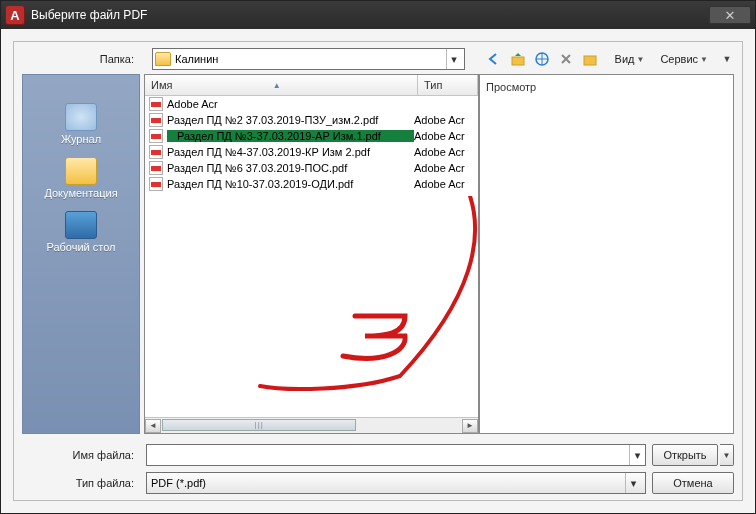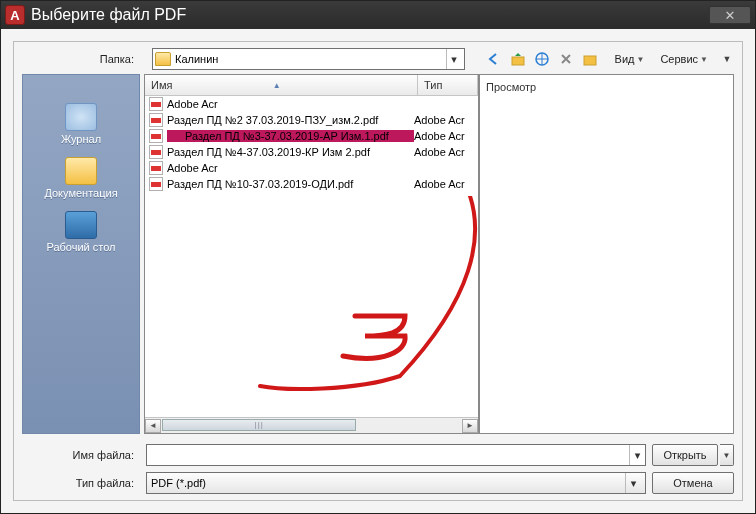--- a/index.html
+++ b/index.html
@@ -1,20 +1,20 @@
 <!DOCTYPE html>
 <html><head>
 <meta charset="utf-8">
 <style>
   * { box-sizing: border-box; margin: 0; padding: 0; font-family: Tahoma, Arial, sans-serif; font-size: 11px; }
   body { background: #fff; width: 756px; height: 514px; position: relative; }
   .win { width: 756px; height: 514px; border: 1px solid #222; background: #fff; display: flex; flex-direction: column; }
   .titlebar { height: 28px; background: linear-gradient(#3a3a3a,#2b2b2b); display: flex; align-items: center; color: #fff; padding: 0 4px; }
   .titlebar .appicon { width: 20px; height: 20px; background: #b92d2d; border-radius: 3px; display:flex; align-items:center; justify-content:center; font-weight:bold; color:#fff; font-size:13px; border:1px solid #7a1a1a;}
-  .titlebar .title { margin-left: 6px; font-size: 16px; }
+  .titlebar .title { margin-left: 6px; font-size: 12px; }
   .titlebar .spacer { flex: 1; }
   .titlebar .closebtn { width: 42px; height: 18px; background: #555; border-radius: 2px; display:flex; align-items:center; justify-content:center; color:#ccc; font-size:13px; border:1px solid #333;}
   .body { flex:1; background:#f4f4f4; padding:12px; }
   .panel { border:1px solid #bbb; height:100%; background:#f4f4f4; display:flex; flex-direction:column; }
   .toprow { display:flex; align-items:center; padding:6px 8px 4px 8px; gap:12px; }
   .toprow .lbl { width:118px; text-align:right; padding-right:6px; color:#222;}
   .foldersel { flex:1; display:flex; align-items:center; border:1px solid #707070; background:#fff; height:22px; padding:0 2px; position:relative;}
   .foldersel .ficon { width:16px; height:14px; background:linear-gradient(#ffe9a8,#f4c044); border:1px solid #c8a030; border-radius:2px 2px 0 0; margin-right:4px;}
   .foldersel .fname { flex:1; }
   .foldersel .farrow { width:16px; height:20px; border-left:1px solid #bbb; display:flex; align-items:center; justify-content:center; color:#333;}
@@ -31,21 +31,21 @@
   .icn-desk { background: linear-gradient(#5aa0d8,#2f6ca8); border:1px solid #2a5c90;}
   .filearea { flex:1; display:flex; }
   .listwrap { flex:1; border:1px solid #888; background:#fff; display:flex; flex-direction:column; position:relative;}
   .headers { display:flex; background:linear-gradient(#fefefe,#eaeaea); border-bottom:1px solid #c5c5c5; }
   .hcol { padding:4px 6px; border-right:1px solid #c5c5c5; color:#333; display:flex; align-items:center;}
   .hcol.name { flex:1; }
   .hcol .sort { margin:0 auto; color:#5b7fb3; font-size:8px;}
   .hcol.type { width:60px; }
   .filelist { flex:1; overflow:hidden; position:relative;}
   .frow { display:flex; align-items:center; height:16px; padding:0 4px; }
-  .frow.hl .fname { background:#be185d; padding:0 18px;}
+  .frow.hl .fname { background:#15803d; padding:0 10px;}
   .frow .picon { width:14px; height:14px; margin-right:4px; background: #fff; border:1px solid #b0b0b0; position:relative;}
   .frow .picon::after { content:""; position:absolute; left:1px; top:4px; width:10px; height:5px; background:#d33;}
   .frow .fname { flex:1; white-space:nowrap; overflow:hidden;}
   .frow .ftype { width:60px; white-space:nowrap; overflow:hidden;}
   .annot { position:absolute; left:90px; top:100px; pointer-events:none;}
   .scrollbarh { height:16px; border-top:1px solid #c5c5c5; background:#f0f0f0; display:flex; align-items:center;}
   .sbtn { width:16px; height:14px; background:linear-gradient(#fefefe,#d8d8d8); border:1px solid #aaa; display:flex; align-items:center; justify-content:center; font-size:8px; color:#555;}
   .strack { flex:1; height:14px; background:#eee; position:relative; margin:0 1px;}
   .sthumb { position:absolute; left:0; top:0; height:12px; width:65%; background:linear-gradient(#e8ecef,#cfd6de); border:1px solid #9aa; display:flex; align-items:center; justify-content:center;}
   .sthumb::after{content:"|||"; font-size:8px; color:#889; letter-spacing:1px;}
@@ -166,20 +166,21 @@
                   <div class="fname">Раздел ПД №3-37.03.2019-АР Изм.1.pdf</div>
                   <div class="ftype">Adobe Acr</div>
                 </div>
                 <div class="frow">
                   <div class="picon"></div>
                   <div class="fname">Раздел ПД №4-37.03.2019-КР Изм 2.pdf</div>
                   <div class="ftype">Adobe Acr</div>
                 </div>
                 <div class="frow">
                   <div class="picon"></div>
+                  <div class="fname">Раздел ПД №6 37.03.2019-ПОС.pdf</div>
                   <div class="ftype">Adobe Acr</div>
                 </div>
                 <div class="frow">
                   <div class="picon"></div>
                   <div class="fname">Раздел ПД №10-37.03.2019-ОДИ.pdf</div>
                   <div class="ftype">Adobe Acr</div>
                 </div>
                 <svg class="annot" width="260" height="200">
                 <path d="M 235 0 C 248 40, 240 100, 165 180 C 120 195, 50 195, 25 190" stroke="#d01818" stroke-width="4" fill="none" stroke-linecap="round"></path>
                 <path d="M 120 120 L 170 120 C 170 138, 150 140, 130 140 L 170 140 C 172 155, 148 168, 108 160" stroke="#d01818" stroke-width="5" fill="none" stroke-linecap="round"></path>

